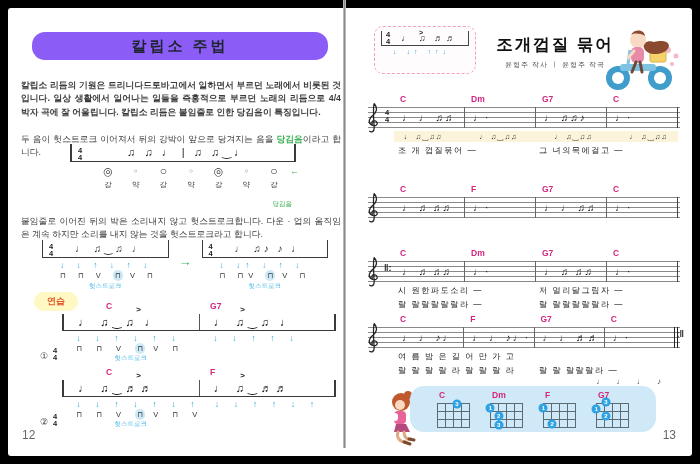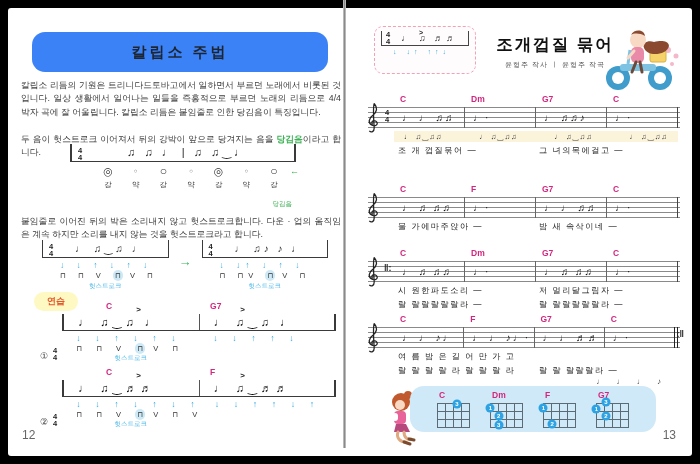--- a/index.html
+++ b/index.html
@@ -6,25 +6,25 @@
   body{width:700px;height:464px;background:#000;position:relative;overflow:hidden;
        font-family:"Liberation Sans","DejaVu Sans",sans-serif;}
   .spread{position:absolute;left:8px;top:8px;width:684px;height:448px;background:#fff;border-radius:3px;}
   .divider{position:absolute;left:343px;top:0;width:3px;height:448px;
            background:linear-gradient(to right,#cfcfcf,#8a8a8a,#cfcfcf);}
   .page{position:absolute;top:0;height:448px;}
   .pageL{left:0;width:343px;}
   .pageR{left:346px;width:338px;}
 
   
-  .banner{position:absolute;left:24px;top:24px;width:296px;height:40px;background:#3b82f6;
+  .banner{position:absolute;left:24px;top:24px;width:296px;height:28px;background:#8b5cf6;
           border-radius:13px;display:flex;align-items:center;justify-content:center;}
   .banner span{font-size:15px;font-weight:bold;color:#1e2530;letter-spacing:3px;}
   .para{position:absolute;left:13px;width:320px;font-size:8.8px;line-height:1.55;color:#3b3b3b;text-align:justify;}
-  .p1{top:62px;} .p2{top:116px;} .p3{top:198px;}
+  .p1{top:62px;font-weight:bold;} .p2{top:116px;} .p3{top:198px;}
   .hl-green{color:#3cb054;font-weight:bold;}
 
   .syncop{position:absolute;left:62px;top:136px;width:226px;}
   .notesline{border-bottom:1.2px solid #3a3a3a;font-size:11px;line-height:17px;white-space:pre;
              display:flex;align-items:flex-end;color:#222;}
   .syncop .notesline{border-left:2px solid #3a3a3a;border-right:2px solid #3a3a3a;padding:0 6px;}
   .tsig{display:inline-flex;flex-direction:column;align-items:center;font-size:7.5px;font-weight:bold;
         line-height:0.95;color:#222;margin-right:5px;}
   .ncenter{flex:1;text-align:center;letter-spacing:3px;}
   .scols{display:flex;justify-content:space-between;padding:3px 10px 0 26px;position:relative;}
@@ -354,24 +354,20 @@
           <div class="mcell">
               <span class="mchord">G7</span>
               <div class="mnotes">♩ ♩ ♫♫</div>
             </div>
           <div class="mcell">
               <span class="mchord">C</span>
               <div class="mnotes">♩·</div>
             </div>
         </div>
       </div>
-      <div class="lyr">
-        <span>물 가에마주앉아  ―</span>
-        <span>밤 새 속삭이네  ―</span>
-      </div>
     </div>
 
     <div class="system sys3">
       <div class="staffwrap">
         <svg class="clef" width="15" height="31" viewBox="0 0 20 44">
           <path d="M11 2 C16 8 15 15 9 19 C3 23 2 30 8 33 C14 36 18 30 13 27 C9 25 6 29 9 32 M11 2 C9 9 10 22 11 37 C11 42 7 44 4 41" fill="none" stroke="#222" stroke-width="1.8"></path>
         </svg>
         <span class="srep">‖:</span>
         <div class="measures">
           <div class="mcell">

